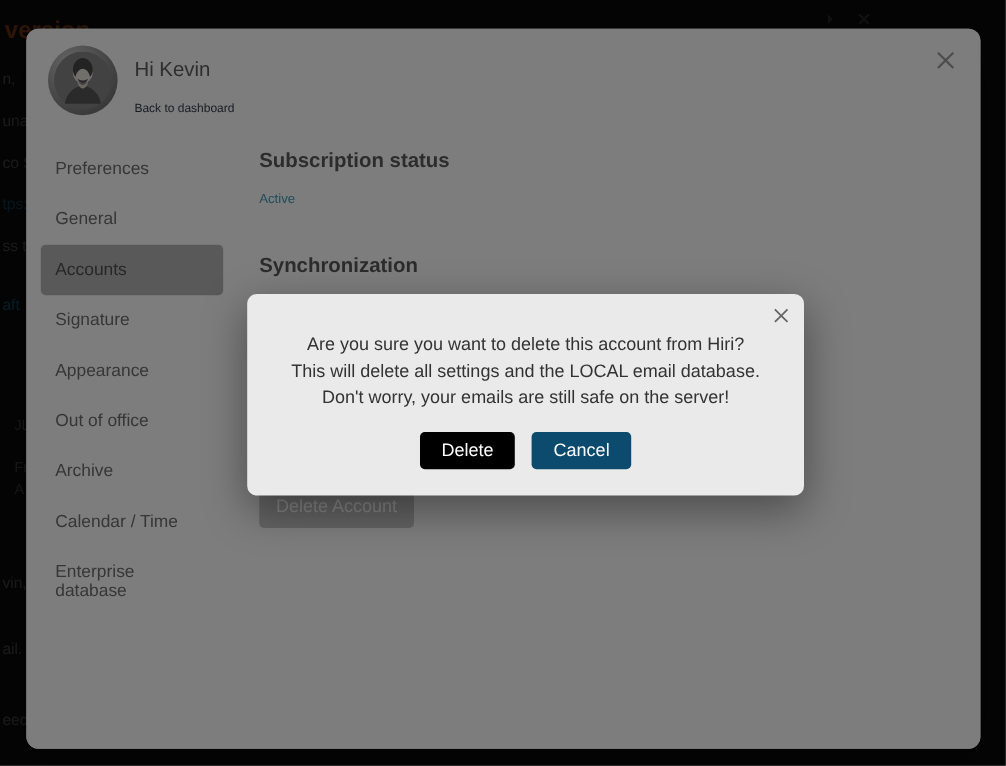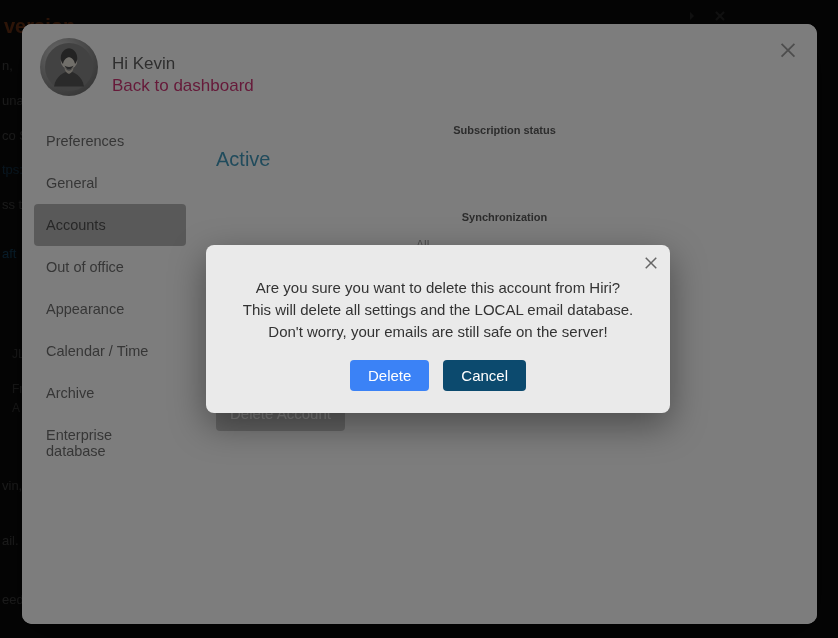--- a/index.html
+++ b/index.html
@@ -50,21 +50,21 @@
     gap: 14px;
   }
   .avatar {
     width: 58px; height: 58px; border-radius: 50%;
     background: radial-gradient(circle at 35% 30%, #c9c9c9 0%, #8a8a8a 40%, #3e3e3e 100%);
     display:flex; align-items:center; justify-content:center;
     overflow:hidden;
   }
   .avatar svg { width: 48px; height: 48px; }
   .greeting .hi { font-size: 17px; color: #444; font-weight: 500; }
-  .greeting .back { font-size: 17px; color: #be185d; cursor: pointer; margin-top:2px; }
+  .greeting .back { font-size: 10px; color: #0f172a; cursor: pointer; margin-top:17px; }
 
   .panel-body {
     display: flex; flex: 1;
     padding: 10px 0 0 0;
   }
   .sidebar {
     width: 176px;
     padding: 8px 12px 0 12px;
     display: flex; flex-direction: column;
   }
@@ -79,26 +79,25 @@
     background: #a3a3a3;
     color: #333;
   }
 
   .content {
     flex: 1;
     padding: 12px 24px 0 18px;
     color: #444;
   }
   .content h2 {
-    font-size: 11px; font-weight: 600; color: #3f3f3f;
+    font-size: 17px; font-weight: 600; color: #3f3f3f;
     margin-bottom: 12px;
-    text-align: center;
   }
   .content .status-val {
-    color: #2583a8; font-size: 20px;
+    color: #2583a8; font-size: 11px;
     margin-bottom: 36px; display:inline-block;
   }
   .content .section2 { margin-top: 4px; }
   .content .alltxt { font-size:12px; color:#888; margin-left:200px; display:inline-block;}
   .content .desc {
     font-size: 15px; color: #555; margin-top: 110px;
   }
   .delete-btn {
     margin-top: 16px;
     background: #b9b9b9;
@@ -143,21 +142,21 @@
     display: flex; justify-content: center; gap: 14px;
   }
   .confirm button {
     border: none;
     border-radius: 4px;
     padding: 7px 18px;
     font-size: 15px;
     color: #fff;
     cursor: pointer;
   }
-  .btn-delete { background: #3b82f6; }
+  .btn-delete { background: #000000; }
   .btn-cancel { background: #0c4a6e; }
 </style>
 </head>
 <body>
 
 <div class="bg-noise">
   <div class="t1">version</div>
   <div class="bg-topicons">
     <svg viewBox="0 0 24 24">
         <path d="M9 6l6 6-6 6z"></path>
@@ -209,24 +208,25 @@
       <div class="hi">Hi Kevin</div>
       <div class="back">Back to dashboard</div>
     </div>
   </div>
 
   <div class="panel-body">
     <div class="sidebar">
       <div class="nav-item">Preferences</div>
       <div class="nav-item">General</div>
       <div class="nav-item active">Accounts</div>
+      <div class="nav-item">Signature</div>
+      <div class="nav-item">Appearance</div>
       <div class="nav-item">Out of office</div>
-      <div class="nav-item">Appearance</div>
+      <div class="nav-item">Archive</div>
       <div class="nav-item">Calendar / Time</div>
-      <div class="nav-item">Archive</div>
       <div class="nav-item">Enterprise database</div>
     </div>
 
     <div class="content">
       <h2>Subscription status</h2>
       <span class="status-val">Active</span>
 
       <div class="section2">
         <h2>Synchronization</h2>
         <span class="alltxt">All</span>

